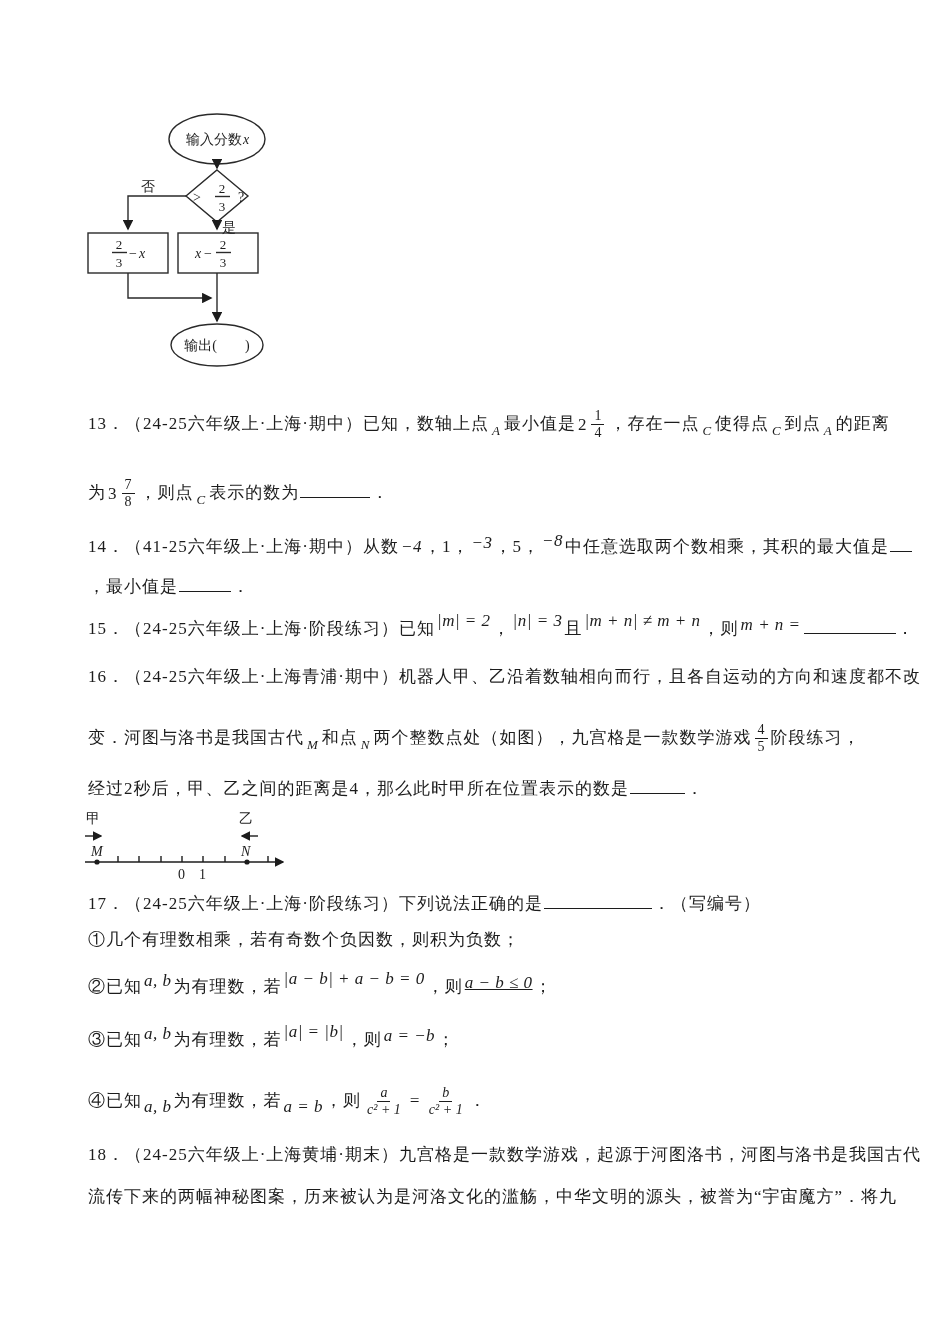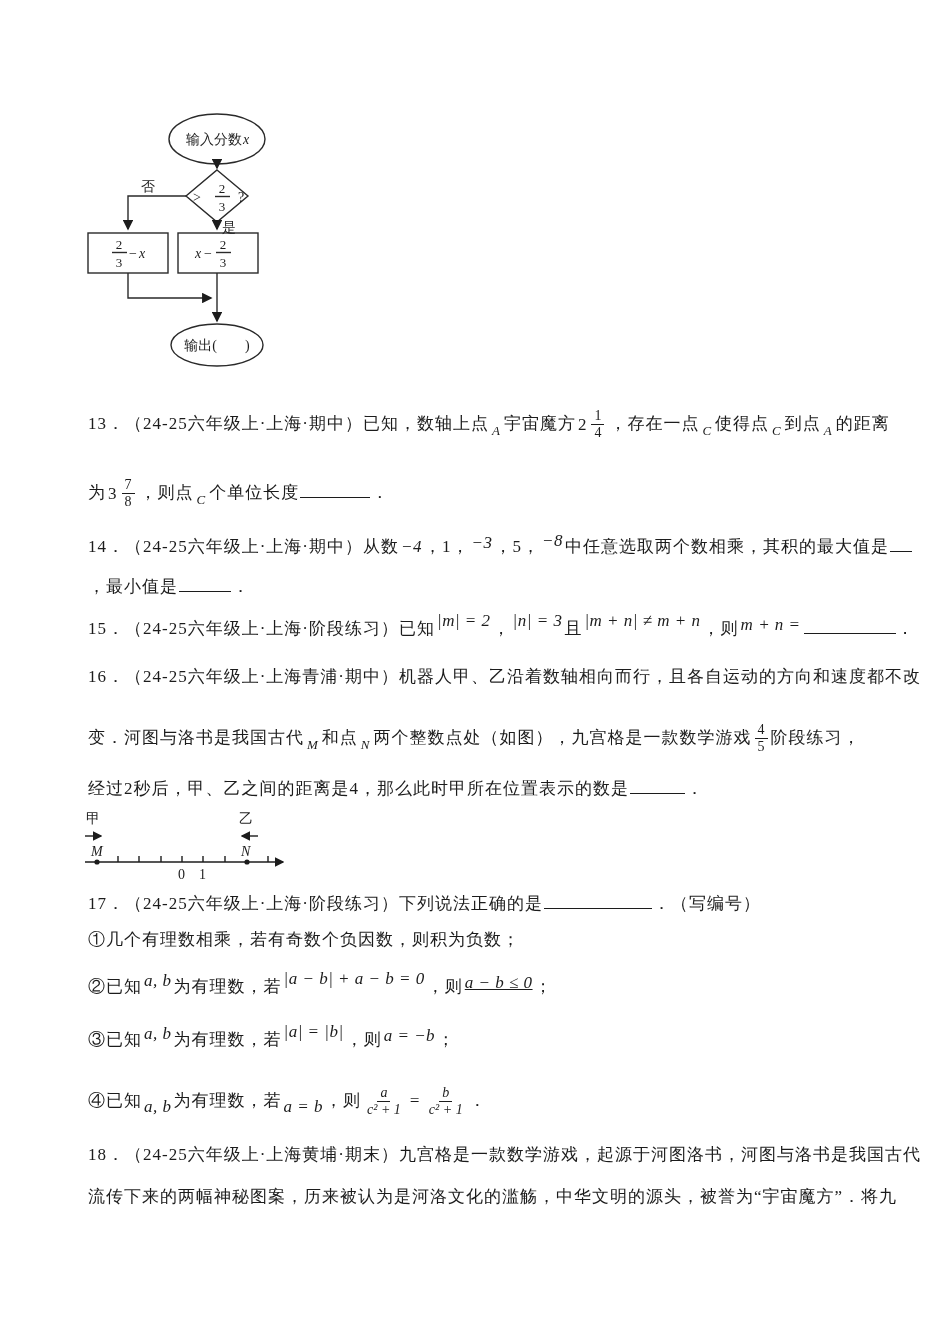--- a/index.html
+++ b/index.html
@@ -89,36 +89,36 @@
 
     <text x="195" y="258" font-style="italic">x</text>
     <text x="204" y="258">−</text>
     <text x="223" y="249" text-anchor="middle" font-size="13">2</text>
     <text x="223" y="267" text-anchor="middle" font-size="13">3</text>
 
     <text x="217" y="350" text-anchor="middle">输出(　　)</text>
   </g>
 </svg>
 
-<div class="line" style="top:408px"><span class="txt">13．（24-25六年级上·上海·期中）已知，数轴上点</span><span class="subvar">A</span><span class="txt">宇宙魔方</span><span class="mixed">
+<div class="line" style="top:408px"><span class="txt">13．（24-25六年级上·上海·期中）已知，数轴上点</span><span class="subvar">A</span><span class="txt">最小值是</span><span class="mixed">
       <span class="whole">2</span>
       <span class="frac">
         <span class="num">1</span>
         <span class="den">4</span>
       </span>
     </span><span class="txt">，存在一点</span><span class="subvar">C</span><span class="txt">使得点</span><span class="subvar">C</span><span class="txt">到点</span><span class="subvar">A</span><span class="txt">的距离</span></div>
 <div class="line" style="top:477px"><span class="txt">为</span><span class="mixed">
       <span class="whole">3</span>
       <span class="frac">
         <span class="num">7</span>
         <span class="den">8</span>
       </span>
-    </span><span class="txt">，则点</span><span class="subvar">C</span><span class="txt">个单位长度</span><span class="blank" style="width: 70px;"></span><span class="txt">．</span></div>
+    </span><span class="txt">，则点</span><span class="subvar">C</span><span class="txt">表示的数为</span><span class="blank" style="width: 70px;"></span><span class="txt">．</span></div>
 
-<div class="line" style="top:533px"><span class="txt">14．（24-25六年级上·上海·期中）从数</span><span class="math">−4</span><span class="txt">，1，</span><span class="math" style="top: -4px;">−3</span><span class="txt">，5，</span><span class="math" style="top: -6px;">−8</span><span class="txt">中任意选取两个数相乘，其积的最大值是</span><span class="blank" style="width: 22px;"></span></div>
+<div class="line" style="top:533px"><span class="txt">14．（41-25六年级上·上海·期中）从数</span><span class="math">−4</span><span class="txt">，1，</span><span class="math" style="top: -4px;">−3</span><span class="txt">，5，</span><span class="math" style="top: -6px;">−8</span><span class="txt">中任意选取两个数相乘，其积的最大值是</span><span class="blank" style="width: 22px;"></span></div>
 <div class="line" style="top:573px"><span class="txt">，最小值是</span><span class="blank" style="width: 52px;"></span><span class="txt">．</span></div>
 
 <div class="line" style="top:615px"><span class="txt">15．（24-25六年级上·上海·阶段练习）已知</span><span class="math" style="top: -8px;">|m| = 2</span><span class="txt">，</span><span class="math" style="top: -8px;">|n| = 3</span><span class="txt">且</span><span class="math" style="top: -8px;">|m + n| ≠ m + n</span><span class="txt">，则</span><span class="math" style="top: -4px;">m + n =</span><span class="blank" style="width: 92px;"></span><span class="txt">．</span></div>
 
 <div class="line" style="top:665px"><span class="txt">16．（24-25六年级上·上海青浦·期中）机器人甲、乙沿着数轴相向而行，且各自运动的方向和速度都不改</span></div>
 <div class="line" style="top:722px"><span class="txt">变．河图与洛书是我国古代</span><span class="subvar">M</span><span class="txt">和点</span><span class="subvar">N</span><span class="txt">两个整数点处（如图），九宫格是一款数学游戏</span><span class="frac">
       <span class="num">4</span>
       <span class="den">5</span>
     </span><span class="txt">阶段练习，</span></div>
 <div class="line" style="top:775px"><span class="txt">经过2秒后，甲、乙之间的距离是4，那么此时甲所在位置表示的数是</span><span class="blank" style="width: 55px;"></span><span class="txt">．</span></div>

